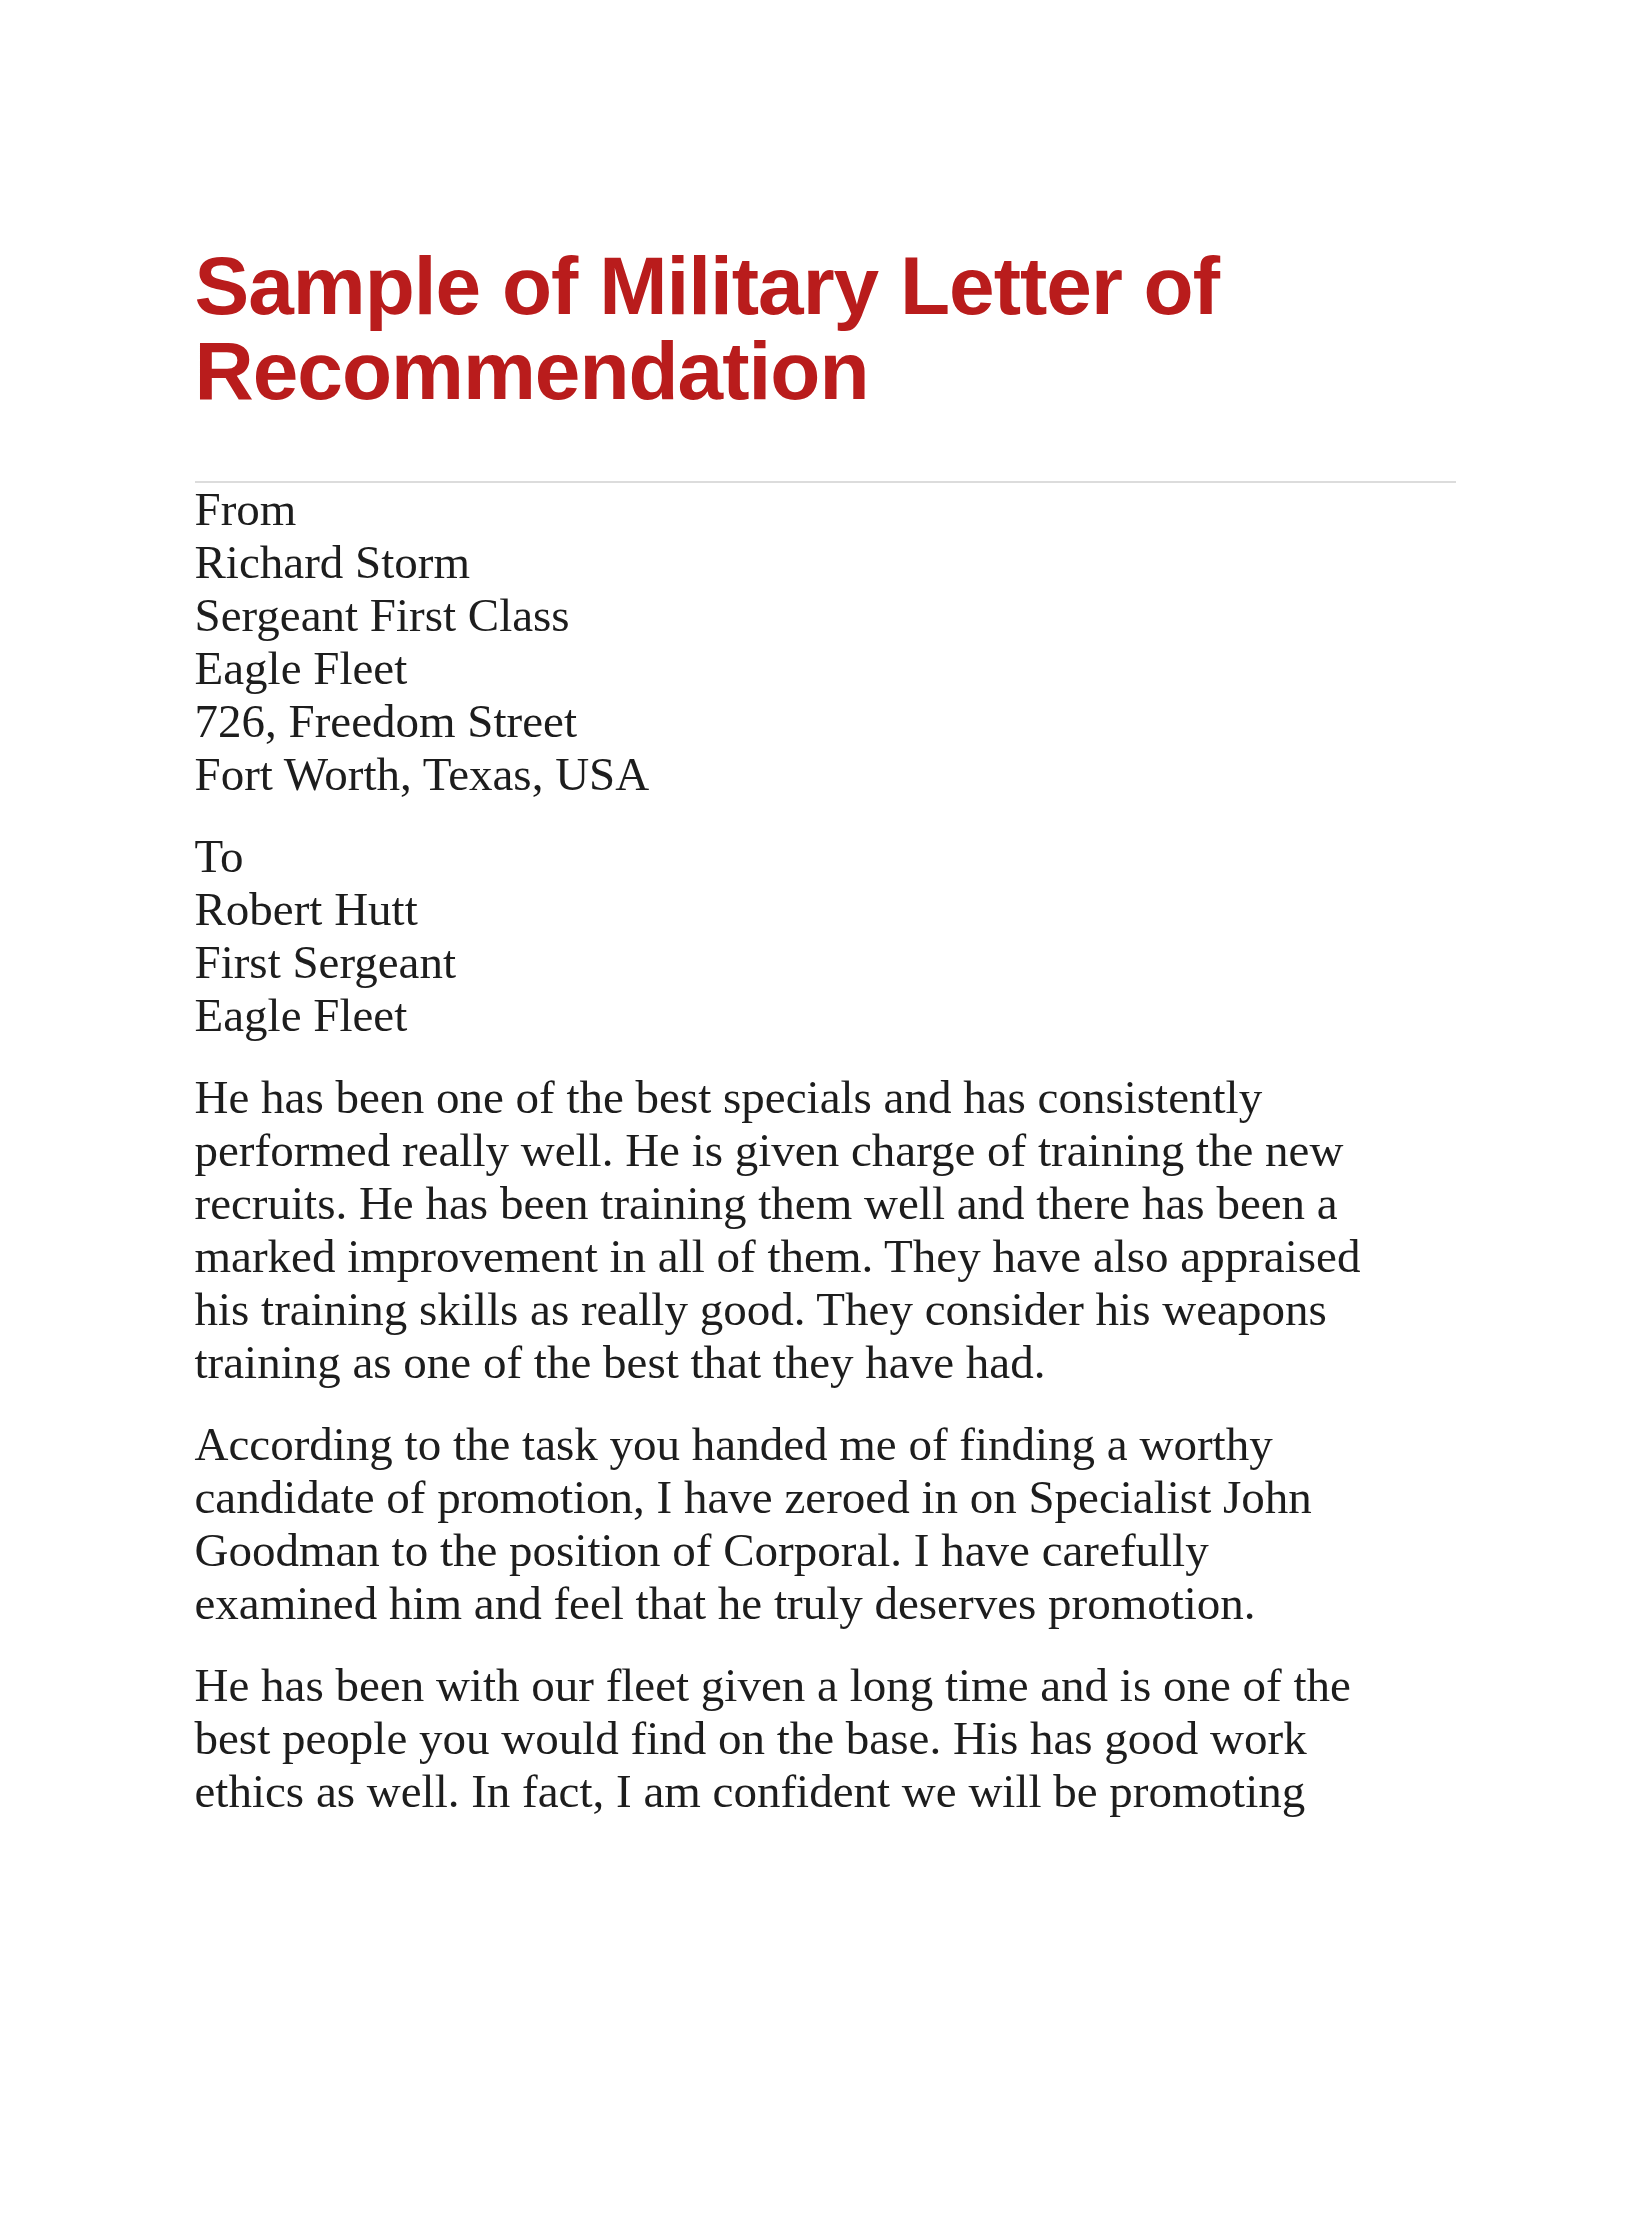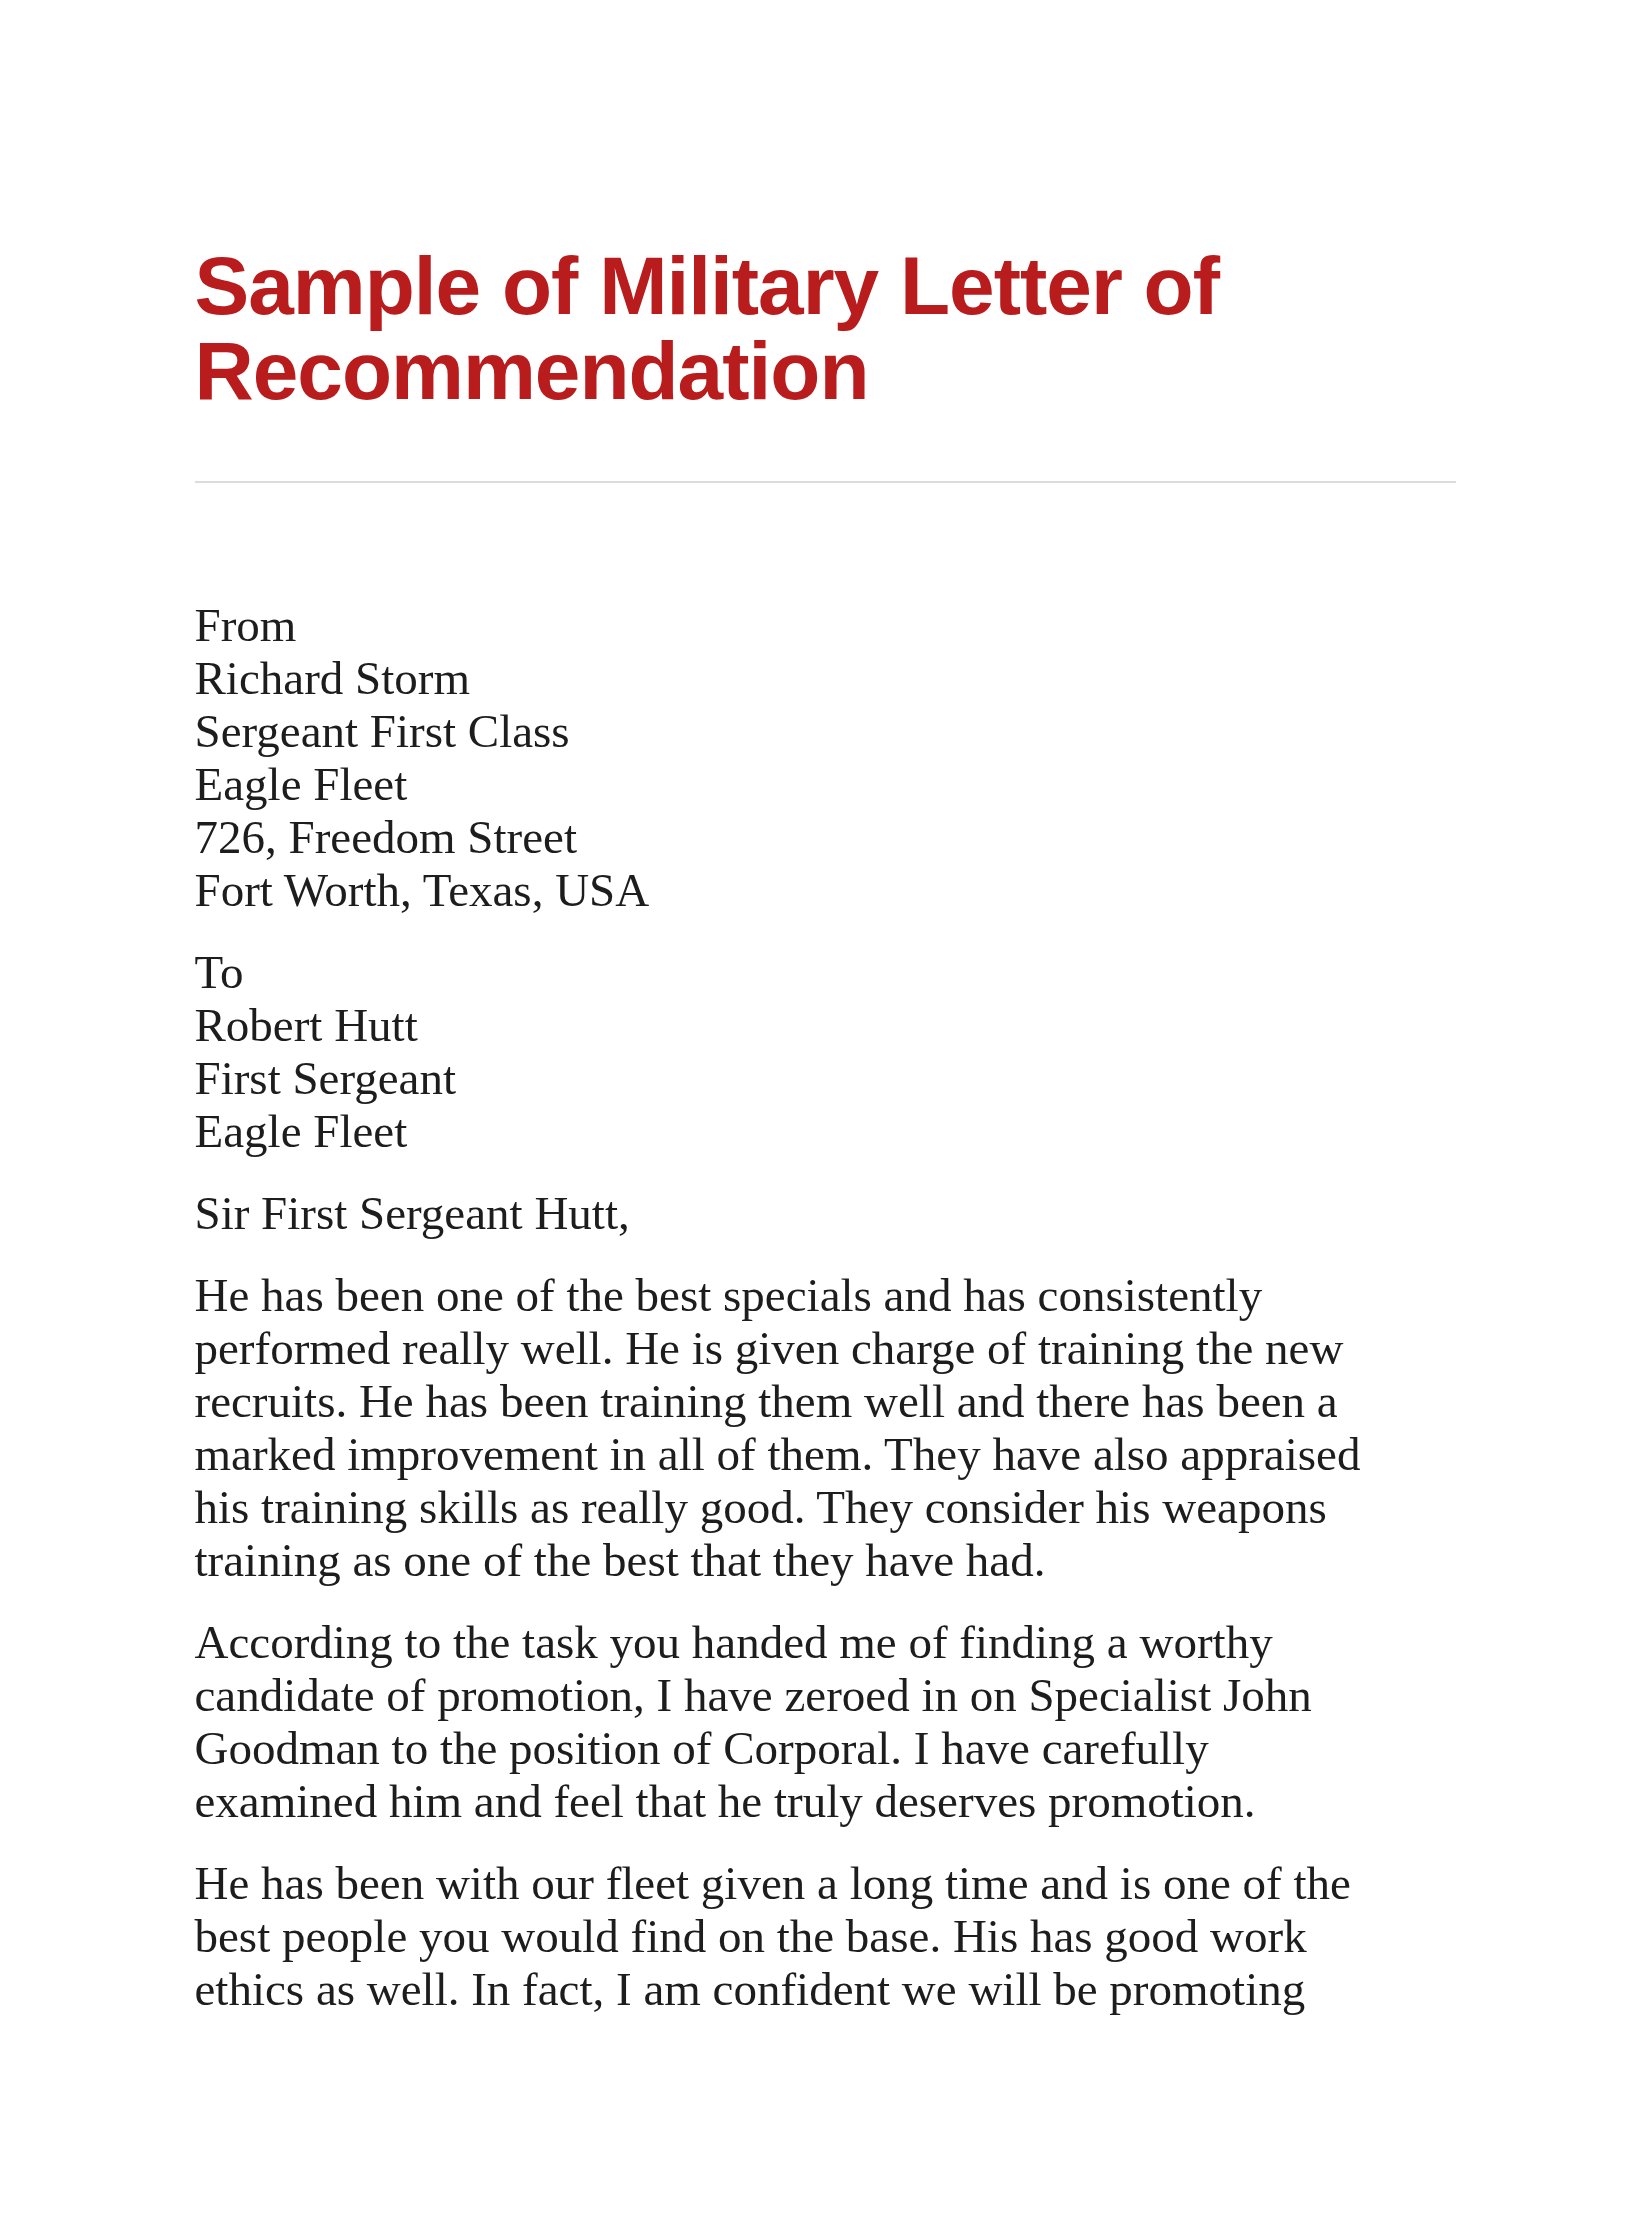--- a/index.html
+++ b/index.html
@@ -29,21 +29,20 @@
     line-height: 85px;
     letter-spacing: -1px;
     color: #b91c1c;
   }
   .divider {
     height: 1.9px;
     background: #dcdcdc;
     margin: 68px 0 0 0;
   }
   .letter {
-    padding-top: 116px;
   }
   .letter p {
     margin: 0 0 29px 0;
     font-size: 47px;
     line-height: 53px;
     white-space: pre-line;   
     color: #1d1d1d;
   }
   .letter p:last-child {
     margin-bottom: 0;
@@ -66,21 +65,20 @@
 Sergeant First Class
 Eagle Fleet
 726, Freedom Street
 Fort Worth, Texas, USA</p>
 
       <p>To
 Robert Hutt
 First Sergeant
 Eagle Fleet</p>
 
-      <p>Sir First Sergeant Hutt,</p>
 
       <p>He has been one of the best specials and has consistently
 performed really well. He is given charge of training the new
 recruits. He has been training them well and there has been a
 marked improvement in all of them. They have also appraised
 his training skills as really good. They consider his weapons
 training as one of the best that they have had.</p>
 
       <p>According to the task you handed me of finding a worthy
 candidate of promotion, I have zeroed in on Specialist John

